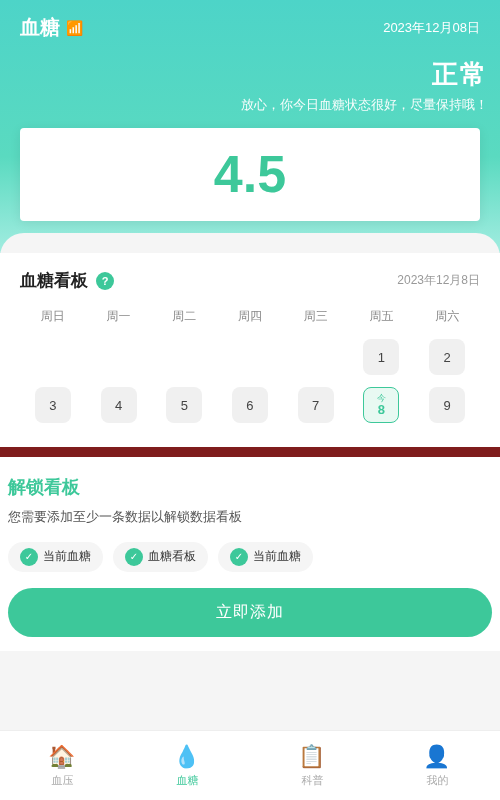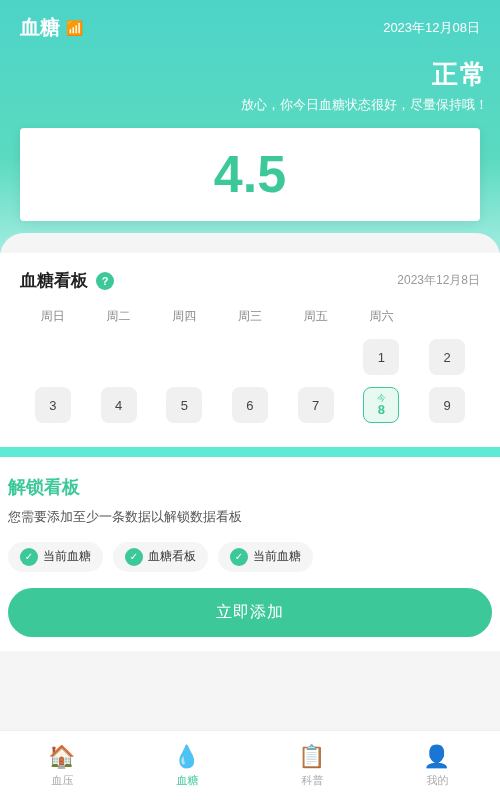--- a/index.html
+++ b/index.html
@@ -77,21 +77,21 @@
       line-height: 1.1;
     }
     .value-unit {
       font-size: 14px;
       color: #3dc89a;
       margin-top: 2px;
     }
 
     
     .body-area {
-      background: #5eead4;
+      background: #7f1d1d;
       padding: 0;
       margin-top: -20px;
       border-radius: 20px 20px 0 0;
       position: relative;
       z-index: 1;
     }
 
     
     .section {
       background: #fff;
@@ -320,20 +320,21 @@
     <div class="board-header">
       <div class="board-title-row">
         <span class="board-title">血糖看板</span>
         <div class="help-badge">?</div>
       </div>
       <span class="board-date">2023年12月8日</span>
     </div>
     <div class="calendar-grid">
       <div class="cal-header-row">
         <span class="cal-day-name">周日</span>
+        <span class="cal-day-name">周一</span>
         <span class="cal-day-name">周二</span>
         <span class="cal-day-name">周四</span>
         <span class="cal-day-name">周三</span>
         <span class="cal-day-name">周五</span>
         <span class="cal-day-name">周六</span>
       </div>
 
       <div class="cal-row">
         <div class="cal-cell">
             <div class="cal-box empty"></div>

